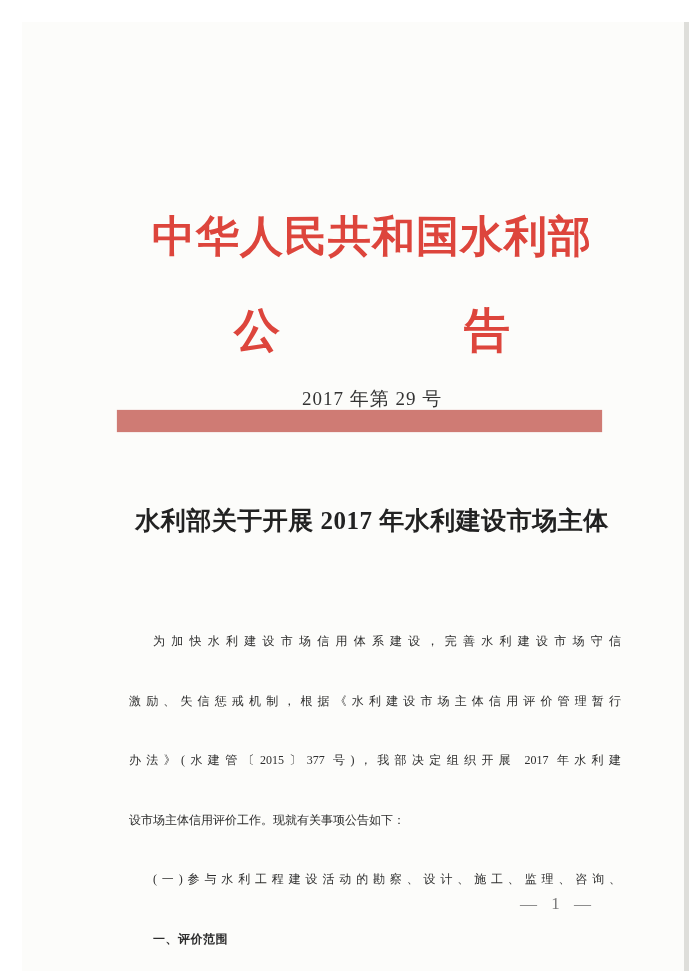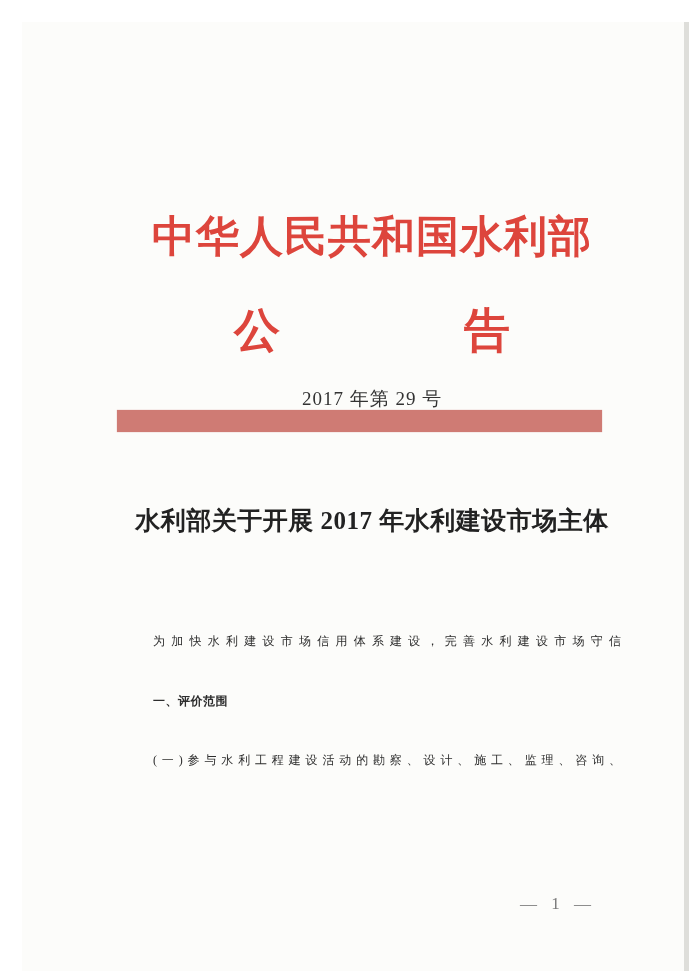--- a/index.html
+++ b/index.html
@@ -120,22 +120,25 @@
   <div class="doc-number">2017 年第 29 号</div>
 
   <div class="red-rule"></div>
 
   <div class="doc-title">
     <div>水利部关于开展 2017 年水利建设市场主体</div>
   </div>
 
   <div class="body-text">
     <div class="line wrapfill indent">为加快水利建设市场信用体系建设，完善水利建设市场守信</div>
+    <div class="line wrapfill">激励、失信惩戒机制，根据《水利建设市场主体信用评价管理暂行</div>
+    <div class="line wrapfill">办法》(水建管〔2015〕377 号)，我部决定组织开展 2017 年水利建</div>
+    <div class="line">设市场主体信用评价工作。现就有关事项公告如下：</div>
+    <div class="line wrapfill indent">(一)参与水利工程建设活动的勘察、设计、施工、监理、咨询、</div>
     <div class="line indent heading">一、评价范围</div>
-    <div class="line wrapfill indent">(一)参与水利工程建设活动的勘察、设计、施工、监理、咨询、</div>
   </div>
 
   <div class="page-number">— 1 —</div>
 
   <div class="scan-edge-strip"></div>
   <div class="scan-edge-line"></div>
   <div class="scan-bottom-smudge"></div>
 
 </div>
 

